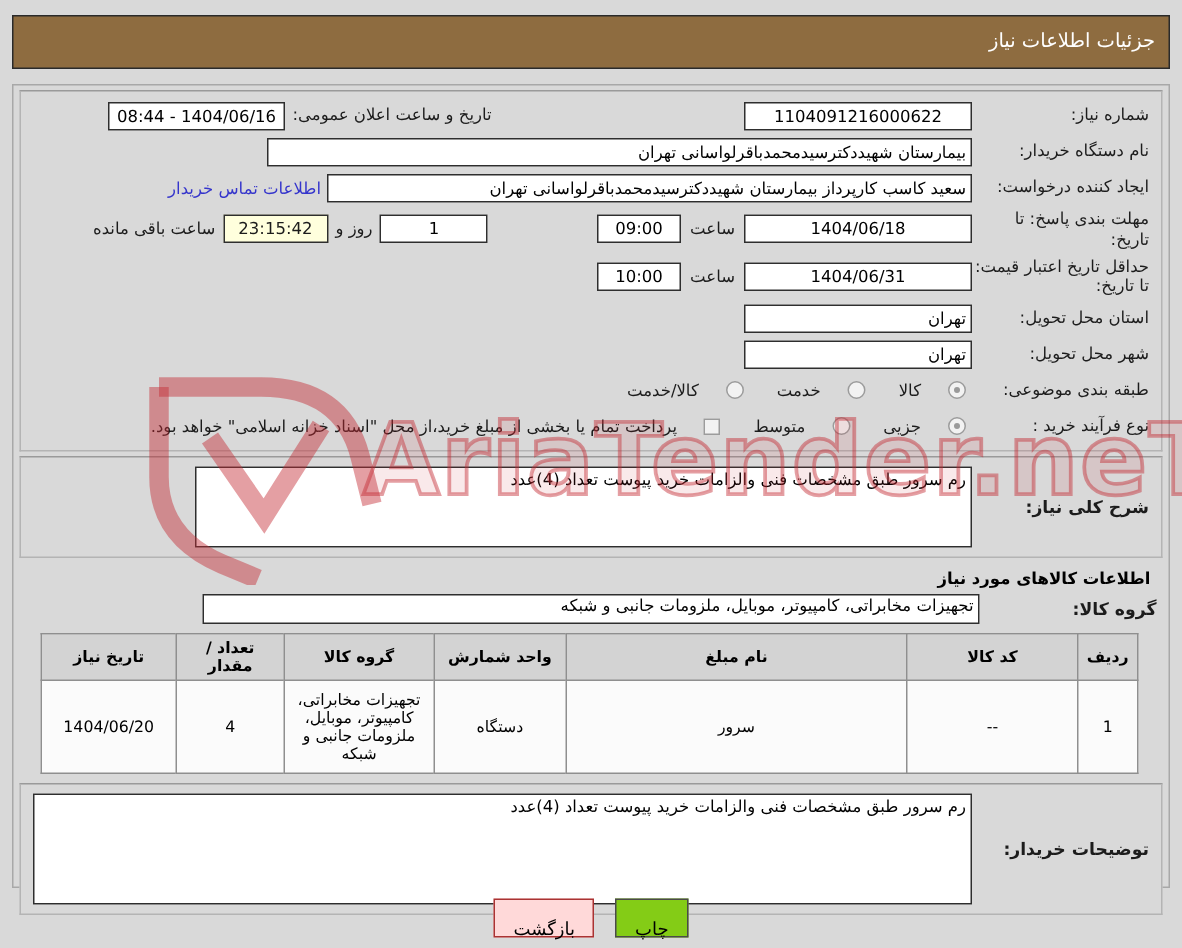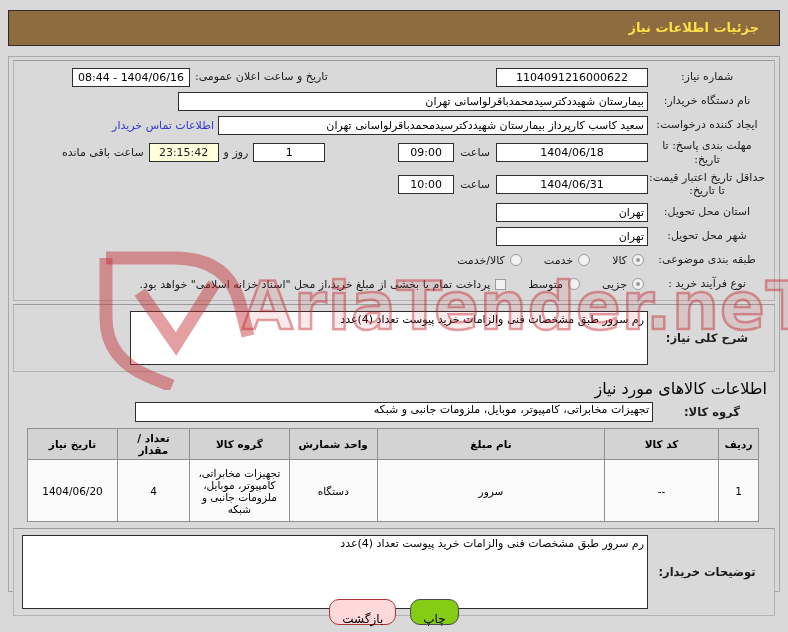--- a/index.html
+++ b/index.html
@@ -8,25 +8,25 @@
     background: #d9d9d9;
     font-family: "DejaVu Sans", sans-serif;
     direction: rtl;
     position: relative;
   }
   .titlebar {
     margin: 10px 8px 10px 8px;
     height: 36px;
     background: #8E6C40;
     border: 1px solid #2a2a2a;
-    color: #fde047;
+    color: #ffffff;
     font-size: 13px;
-    font-weight: bold;
+    font-weight: normal;
     line-height: 34px;
-    padding-right: 20px;
+    padding-right: 9px;
   }
   .panel {
     margin: 0 8px;
     height: 536px;
     border: 1px solid #a8a8a8;
     background: #d9d9d9;
     padding: 3px 4px;
   }
   .box {
     border: 1px solid #b4b4b4;
@@ -36,21 +36,21 @@
     background: #d9d9d9;
   }
   .frow {
     display: flex;
     align-items: center;
     padding: 2px 2px;
     min-height: 24px;
     font-size: 11px;
     color: #1c1c1c;
   }
-  .lbl { width: 118px; flex: 0 0 118px; text-align: center; line-height: 1.25; }
+  .lbl { width: 118px; flex: 0 0 118px; text-align: right; line-height: 1.25; }
   .lbl.auto { width: auto; flex: 0 0 auto; }
   .inp {
     height: 19px;
     border: 1px solid #2e2e2e;
     background: #ffffff;
     font-family: "DejaVu Sans", sans-serif;
     font-size: 11px;
     padding: 0 3px;
     color: #000;
   }
@@ -67,21 +67,21 @@
     background: #ffffdd;
     font-size: 11px; text-align: center; line-height: 17px;
   }
   .gap6 { margin-right: 6px; }
   .leftgrp { margin-right: auto; display: flex; align-items: center; gap: 5px; }
   .pad-left-50 { margin-left: 50px; }
   .pad-left-40 { margin-left: 40px; }
   .link { color: #3535cc; cursor: pointer; margin-right: 4px; white-space: nowrap; }
   .radio-row { gap: 0; }
   .optgroup { display: flex; align-items: center; gap: 22px; margin-right: 4px; }
-  .opt { display: flex; align-items: center; gap: 5px; }
+  .opt { display: flex; align-items: center; gap: 18px; }
   .radio {
     width: 12px; height: 12px; border-radius: 50%;
     border: 1px solid #9c9c9c; background: #f2f2f2;
     display: inline-block; position: relative;
   }
   .radio.on::after {
     content: ""; position: absolute; inset: 3px;
     border-radius: 50%; background: #9a9a9a;
   }
   .checkbox {
@@ -96,21 +96,21 @@
     background: #fff;
     font-family: "DejaVu Sans", sans-serif;
     font-size: 11px;
     padding: 1px 3px;
     resize: none;
     direction: rtl;
   }
   .desc-area { width: 518px; height: 54px; }
   .notes-area { width: 630px; height: 74px; }
   .section-header {
-    font-weight: normal; font-size: 16px;
+    font-weight: bold; font-size: 11px;
     padding: 4px 6px 2px 0;
     text-align: right;
   }
   .goods-area { padding: 0 2px; }
   table.goods {
     border-collapse: collapse;
     margin: 4px 14px 6px 14px;
     width: 732px;
     background: #fbfbfb;
     font-size: 10.5px;
@@ -129,21 +129,21 @@
   .col-unit { width: 88px; }
   .col-grp  { width: 100px; }
   .col-qty  { width: 72px; }
   .col-date { width: 90px; }
   .buttons {
     display: flex; justify-content: center; gap: 14px;
     margin-top: 7px;
   }
   .btn {
     height: 26px; font-family: "DejaVu Sans", sans-serif;
-    font-size: 12px; padding: 12px 12px; cursor: pointer; border-radius: 10px;
+    font-size: 12px; padding: 12px 12px; cursor: pointer;
   }
   .btn-print { background: #84cc16; border: 1px solid #4a4a4a; }
   .btn-back  { background: #ffd9d9; border: 1px solid #a33; }
   .watermark {
     position: absolute; inset: 0;
     pointer-events: none; z-index: 5; overflow: hidden;
   }
   .wm-text {
     position: absolute; left: 242px; top: 268px;
     font-size: 66px; font-weight: bold; letter-spacing: 1px;

